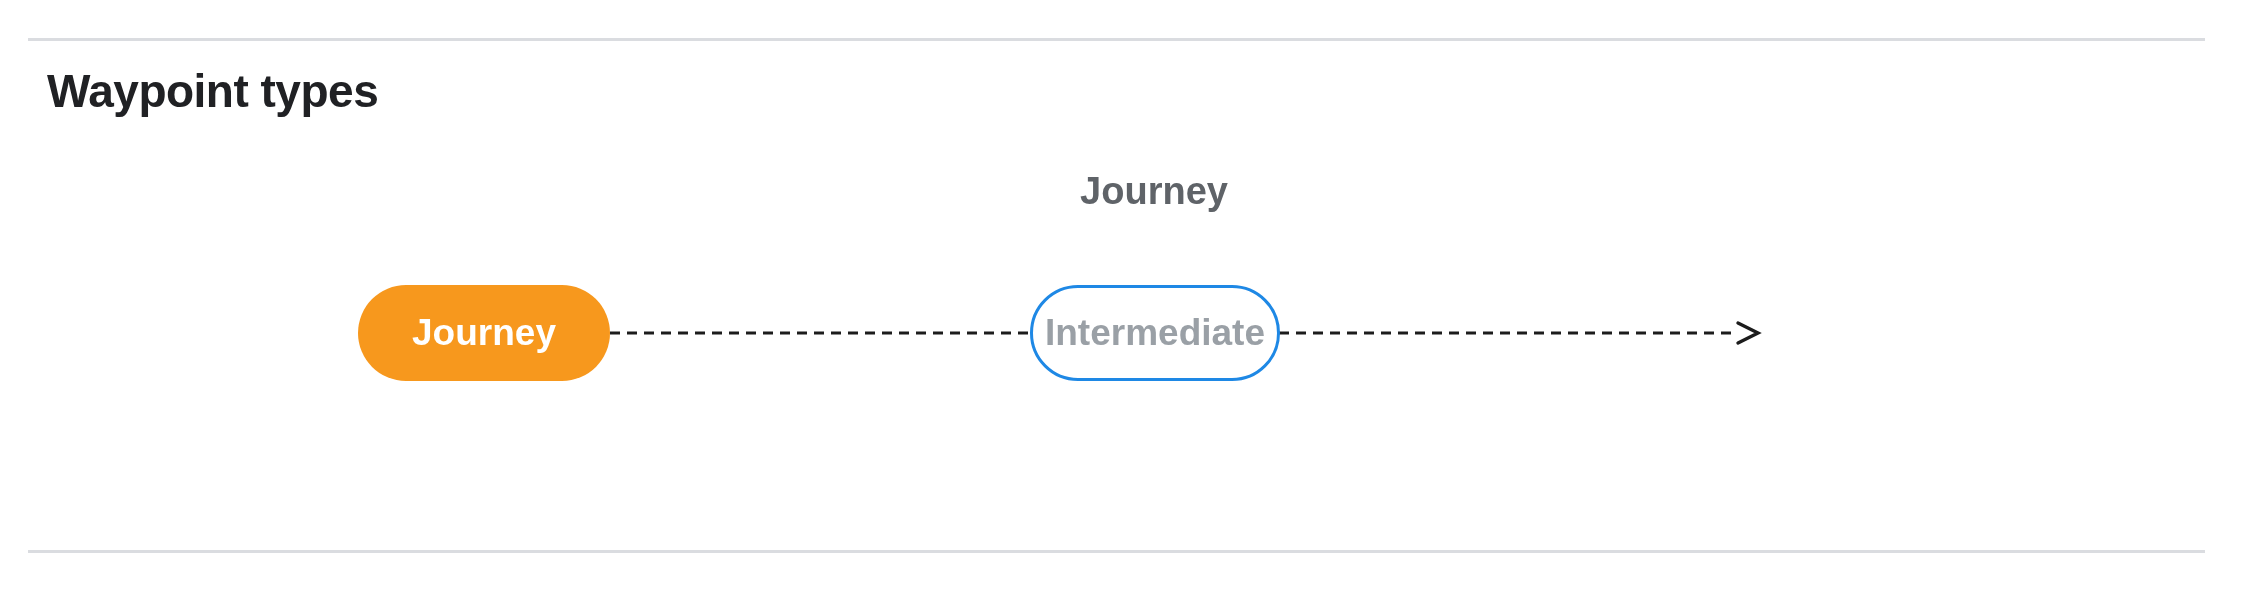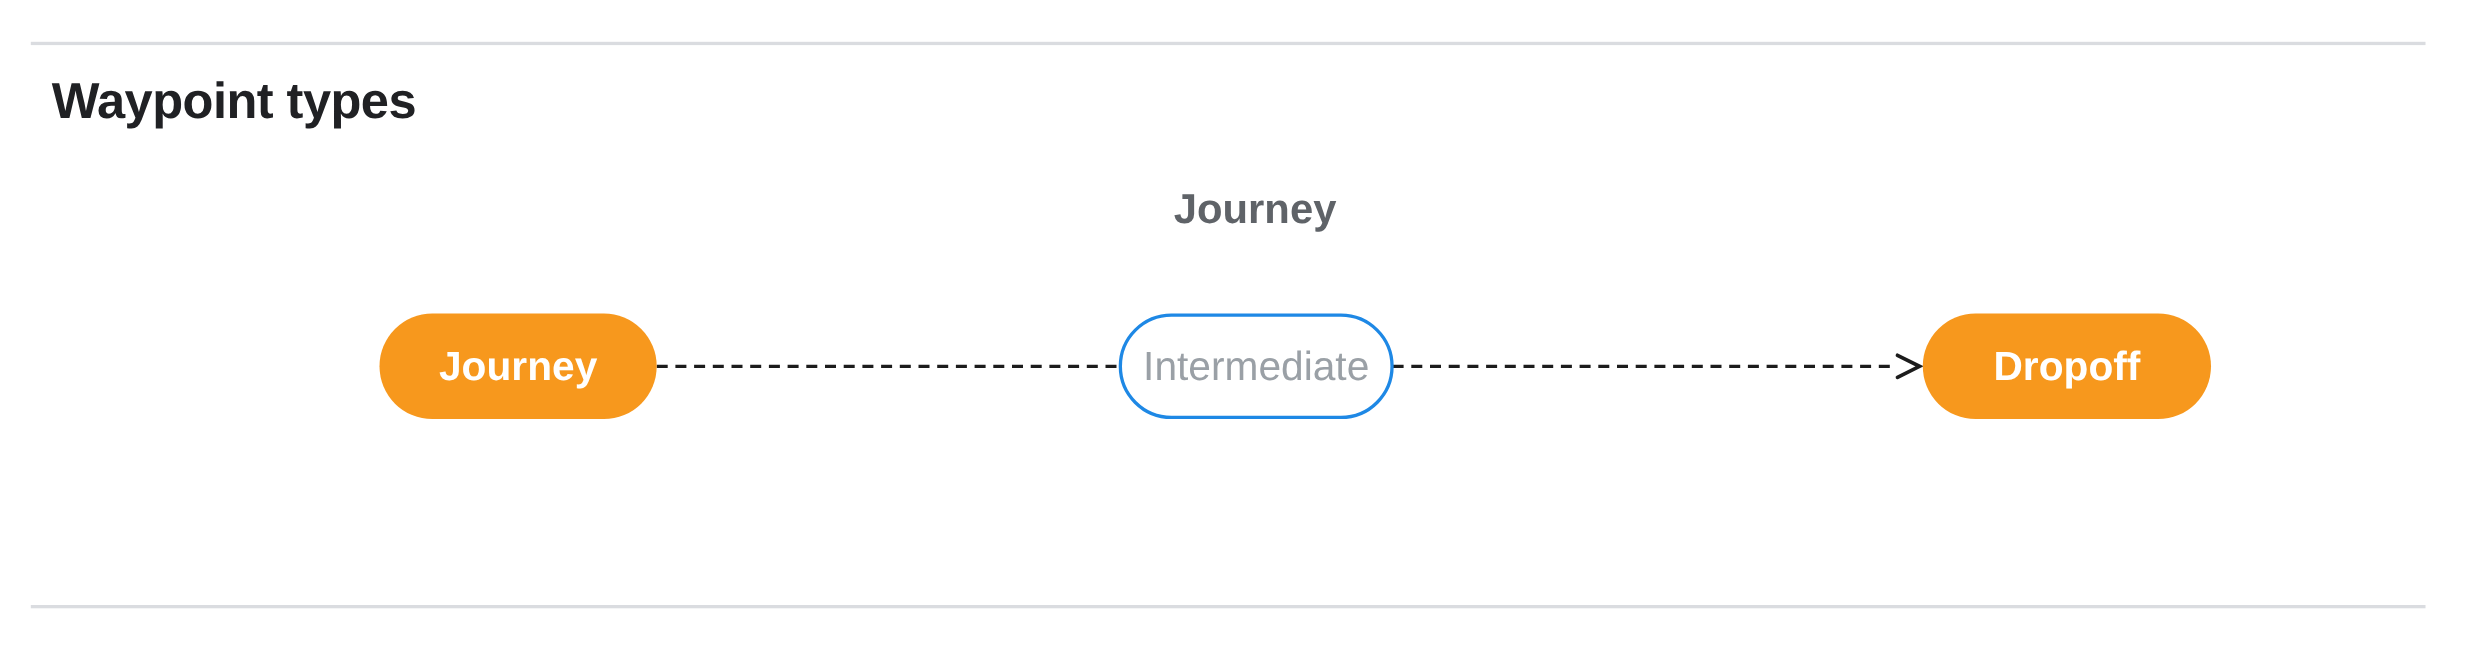--- a/index.html
+++ b/index.html
@@ -40,20 +40,21 @@
     top: 64px;
     font-size: 46px;
     font-weight: 700;
     letter-spacing: -0.5px;
     color: var(--heading-text);
     white-space: nowrap;
   }
   .figure {
     position: absolute;
     inset: 0;
+    margin-left: 13px;
   }
   .journey-label {
     position: absolute;
     left: 1141px;
     top: 170px;
     transform: translateX(-50%);
     font-size: 38px;
     font-weight: 700;
     color: var(--edge-label-gray);
     white-space: nowrap;
@@ -91,21 +92,21 @@
   }
   .node.filled {
     background: var(--node-fill-orange);
     color: var(--node-text-white);
     font-weight: 700;
   }
   .node.outlined {
     background: var(--page-bg);
     border: 3px solid var(--node-border-blue);
     color: var(--node-text-gray);
-    font-weight: 400;
+    font-weight: 700;
   }
   .node.pickup { left: 345px; width: 252px; }
   .node.intermediate { left: 1017px; width: 250px; }
   .node.dropoff { left: 1748px; width: 262px; }
 </style>
 </head>
 <body>
 
 <div class="page">
 
@@ -120,19 +121,18 @@
     <svg class="edges" viewBox="0 0 2245 592" aria-hidden="true">
       <line class="edge-line" x1="597" y1="333" x2="1017" y2="333"></line>
       <line class="edge-line" x1="1266" y1="333" x2="1722" y2="333"></line>
       <path class="arrowhead-glyph" d="M1725,323 L1745,333 L1725,343"></path>
     </svg>
 
     <div class="node pill pickup filled">Journey</div>
 
     <div class="node pill intermediate outlined">Intermediate</div>
 
-    <div class="node pill dropoff filled">Dropoff</div>
 
   </div>
 
   <div class="divider bottom"></div>
 
 </div>
 
 </body></html>

